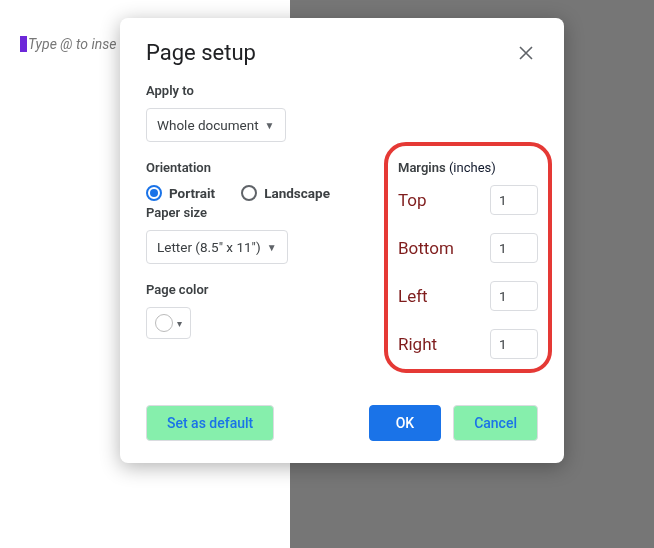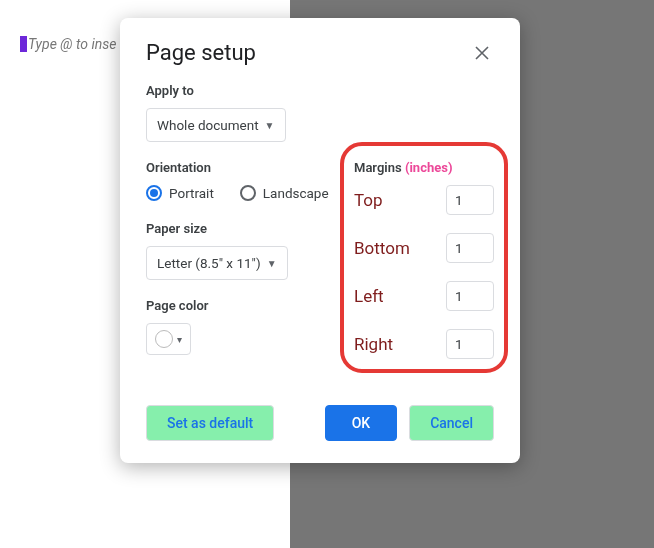--- a/index.html
+++ b/index.html
@@ -21,21 +21,21 @@
   .doc-placeholder {
     color: #777;
     font-style: italic;
     font-size: 14px;
     border-left: 7px solid #6d28d9;
     padding-left: 1px;
   }
   .dialog {
     position: absolute;
     left: 120px; top: 18px;
-    width: 400px;
+    width: 444px;
     background: #fff;
     border-radius: 8px;
     box-shadow: 0 4px 20px rgba(0,0,0,0.3);
     padding: 22px 26px 22px 26px;
   }
   .dialog-header {
     display: flex; justify-content: space-between; align-items: center;
     margin-bottom: 18px;
   }
   .dialog-title {
@@ -43,39 +43,39 @@
   }
   .close-x {
     color: #5f6368; font-size: 18px; cursor: pointer;
     width: 24px; height: 24px; display:flex; align-items:center; justify-content:center;
   }
   .section-label {
     font-size: 13px; font-weight: 600; color: #3c4043;
     margin-bottom: 10px;
   }
   .section-label .unit {
-    font-weight: 700; color: #ec4899;
+    font-weight: 400; color: #0f172a;
   }
   .dropdown {
     border: 1px solid #dadce0;
     border-radius: 4px;
     padding: 8px 10px;
     font-size: 13.5px;
     color: #3c4043;
     display: inline-flex; align-items: center; gap: 6px;
     cursor: pointer;
     margin-bottom: 18px;
   }
   .caret { font-size: 10px; color: #5f6368; }
   .two-col {
     display: flex; gap: 20px; justify-content: space-between;
   }
   .col-left { flex: 1; }
   .col-right { width: 140px; position: relative; }
-  .radio-row { display: flex; gap: 26px; margin-bottom: 20px; align-items: center; }
+  .radio-row { display: flex; gap: 26px; margin-bottom: 4px; align-items: center; font-weight: bold; }
   .radio { display: flex; align-items: center; gap: 7px; font-size: 13.5px; color: #3c4043; cursor: pointer; }
   .radio .r-outer {
     width: 16px; height: 16px; border-radius: 50%;
     border: 2px solid #5f6368; display:flex; align-items:center; justify-content:center;
   }
   .radio.checked .r-outer { border-color: #1a73e8; }
   .radio .r-inner {
     width: 8px; height: 8px; border-radius: 50%; background: #1a73e8;
     display: none;
   }

